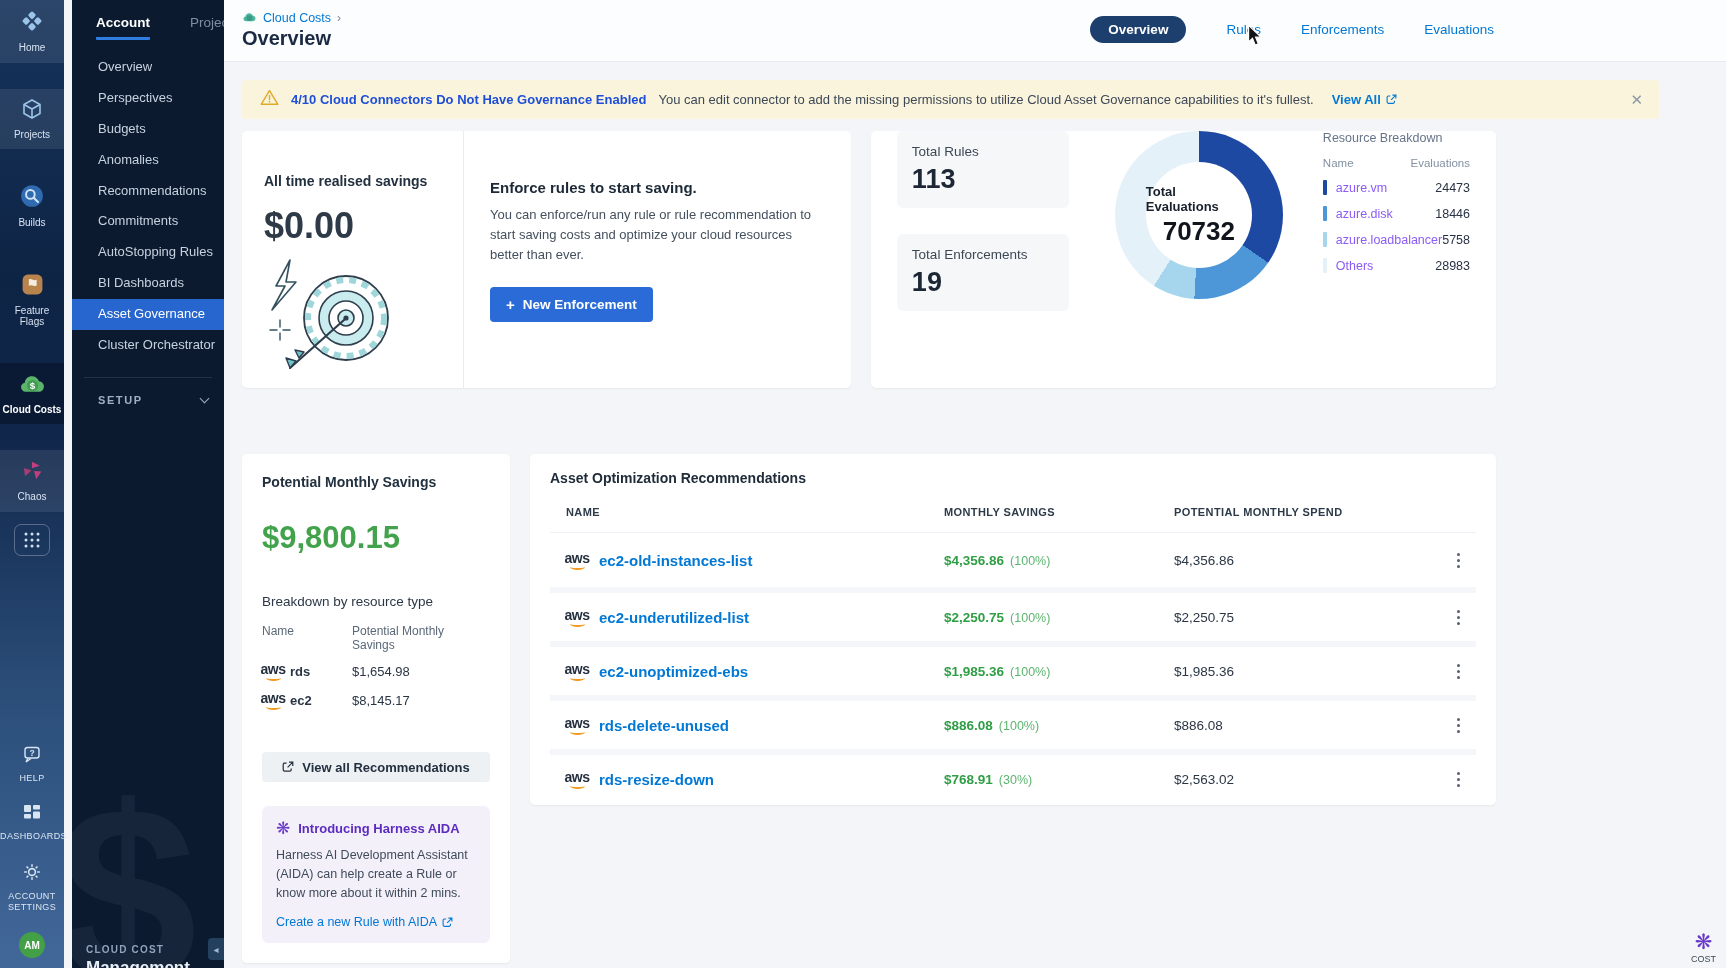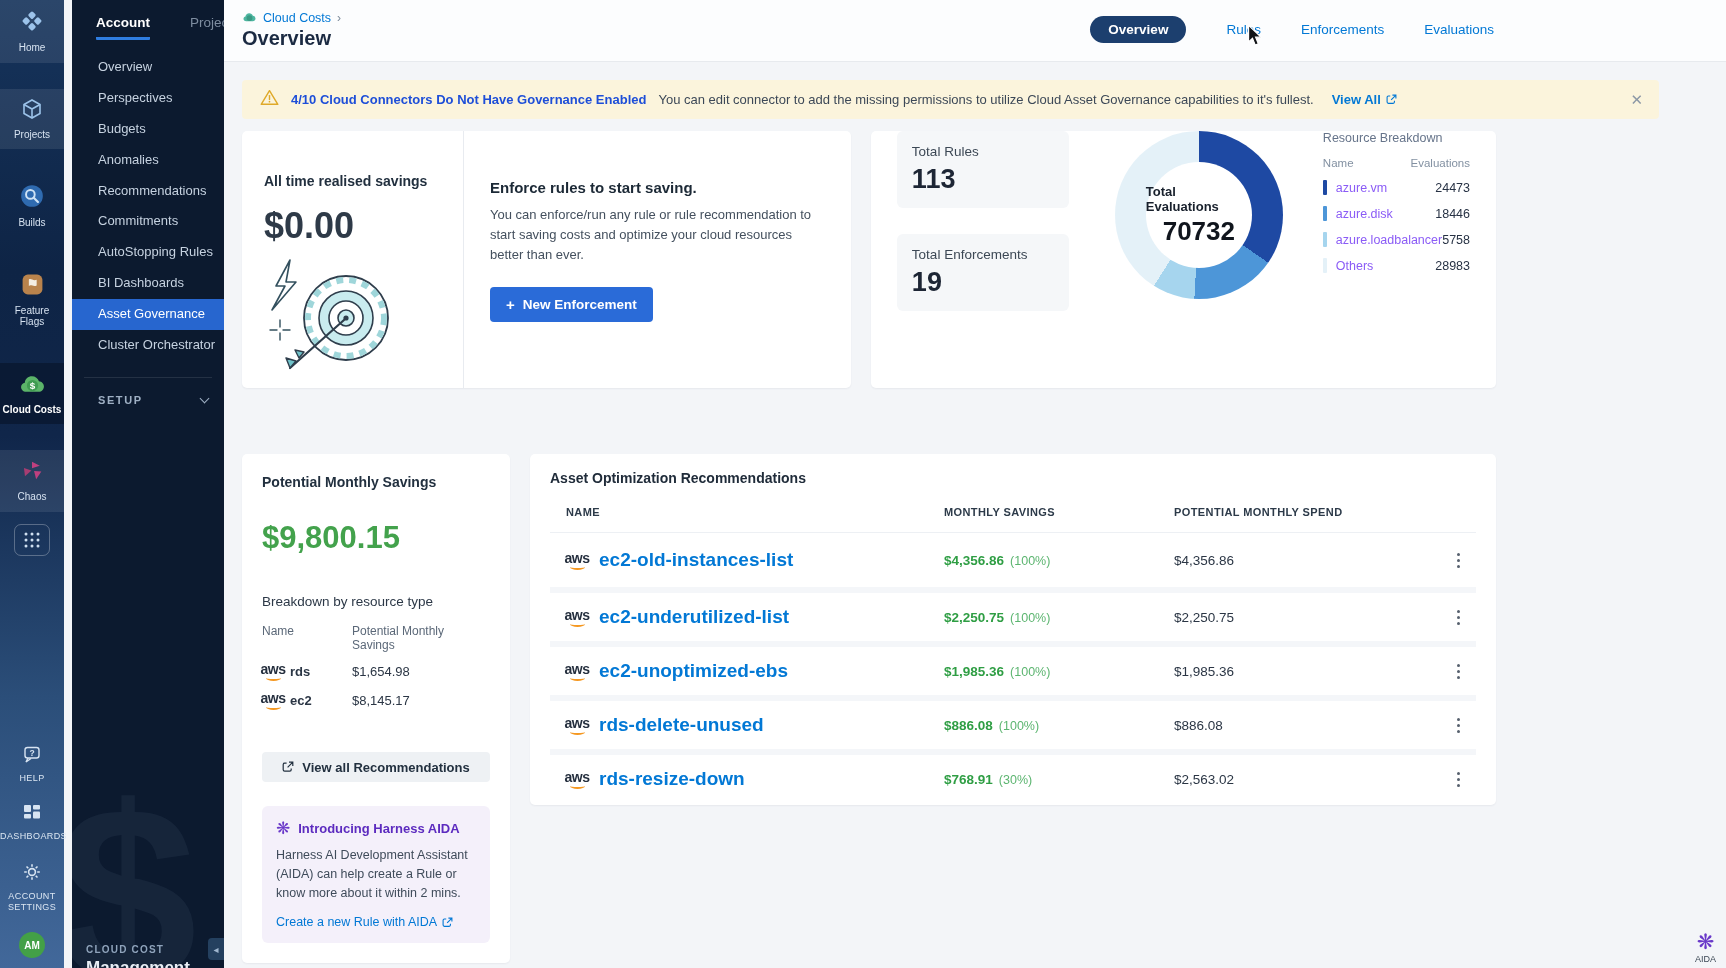--- a/index.html
+++ b/index.html
@@ -114,21 +114,21 @@
   .aida-box .lnk { margin-top:13px; font-size:12.5px; color:#0278d5; display:flex; align-items:center; gap:5px; cursor:pointer; }
 
   
   .cardD { flex:1; padding:16px 20px 2px; }
   .cardD h3 { font-size:14px; font-weight:bold; color:#202c3a; }
   .rec-head { display:grid; grid-template-columns:378px 230px 1fr 36px; margin-top:20px; padding:0 0 14px 16px; border-bottom:1px solid #edf0f4; }
   .rec-head span { font-size:11px; font-weight:bold; letter-spacing:.4px; color:#2c3a49; }
   .rec-row { display:grid; grid-template-columns:378px 230px 1fr 36px; align-items:center; height:54px; padding-left:16px; background:#fff; }
   .rec-row + .rec-row { border-top:6px solid #f4f6f9; }
   .rec-name { display:flex; align-items:center; gap:11px; }
-  .rec-link { font-size:19px; font-weight:bold; color:#0278d5; cursor:pointer; }
+  .rec-link { font-size:15px; font-weight:bold; color:#0278d5; cursor:pointer; }
   .rec-sav { font-size:13.5px; font-weight:bold; color:#2f9e44; }
   .rec-pct { font-size:12.5px; color:#5cb570; margin-left:6px; font-weight:normal; }
   .rec-spend { font-size:13.5px; color:#2b3645; }
   .kebab { display:flex; flex-direction:column; gap:3px; align-items:center; cursor:pointer; padding:4px; }
   .kebab i { width:3px; height:3px; border-radius:50%; background:#56606d; }
 
   
   .aws-icon { display:inline-flex; flex-direction:column; align-items:center; width:22px; flex:none; }
   .aws-txt { font-size:14px; font-weight:bold; color:#252f3e; line-height:1; letter-spacing:-.5px; }
   .aws-smile { width:15px; height:6px; border-bottom:2px solid #f59821; border-radius:50%; margin-top:-1px; }
@@ -558,20 +558,20 @@
             <i></i>
             <i></i>
           </span>
       </div>
     </section>
   </div>
 </main>
 
 <div class="aida-fab">
   <span class="fl">❋</span>
-  <span class="fa">AIDA</span>
+  <span class="fa">COST</span>
 </div>
 
 <div class="cursor">
   <svg width="18" height="24" viewBox="0 0 17 22">
       <path d="M1.5 1 L1.5 16.5 L5.2 13.1 L7.8 19.6 L10.7 18.3 L8.1 12.1 L13.2 12.1 Z" fill="#111418" stroke="#ffffff" stroke-width="1.1"></path>
     </svg>
 </div>
 
 </body></html>

